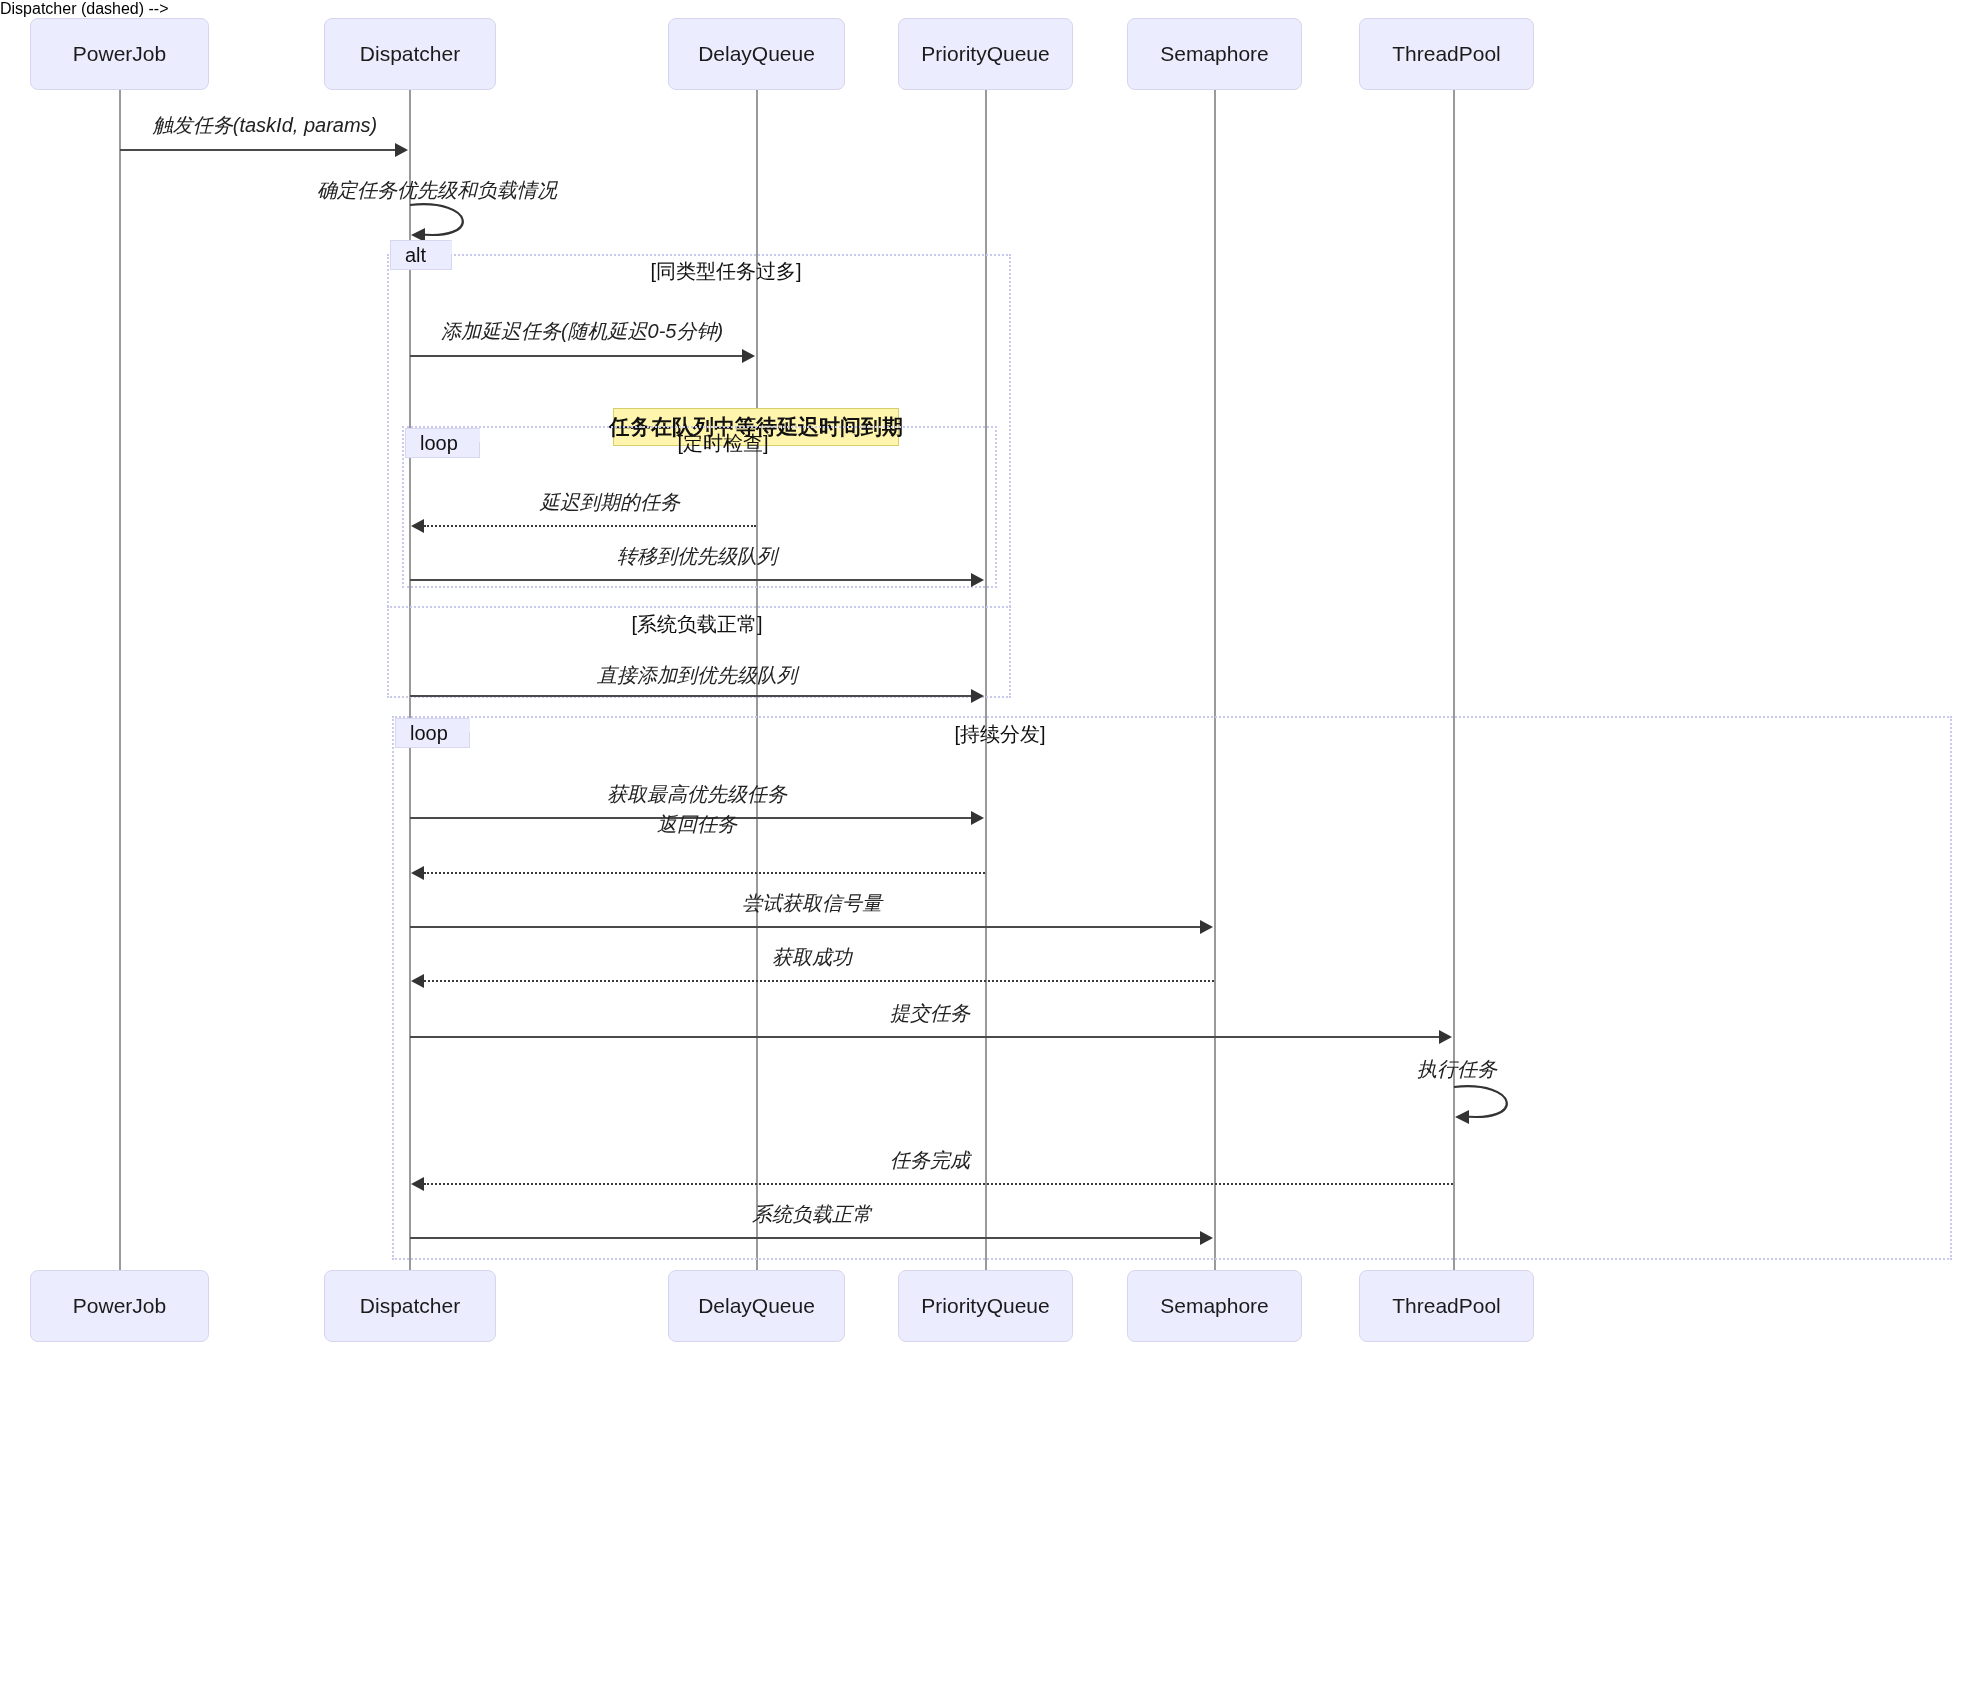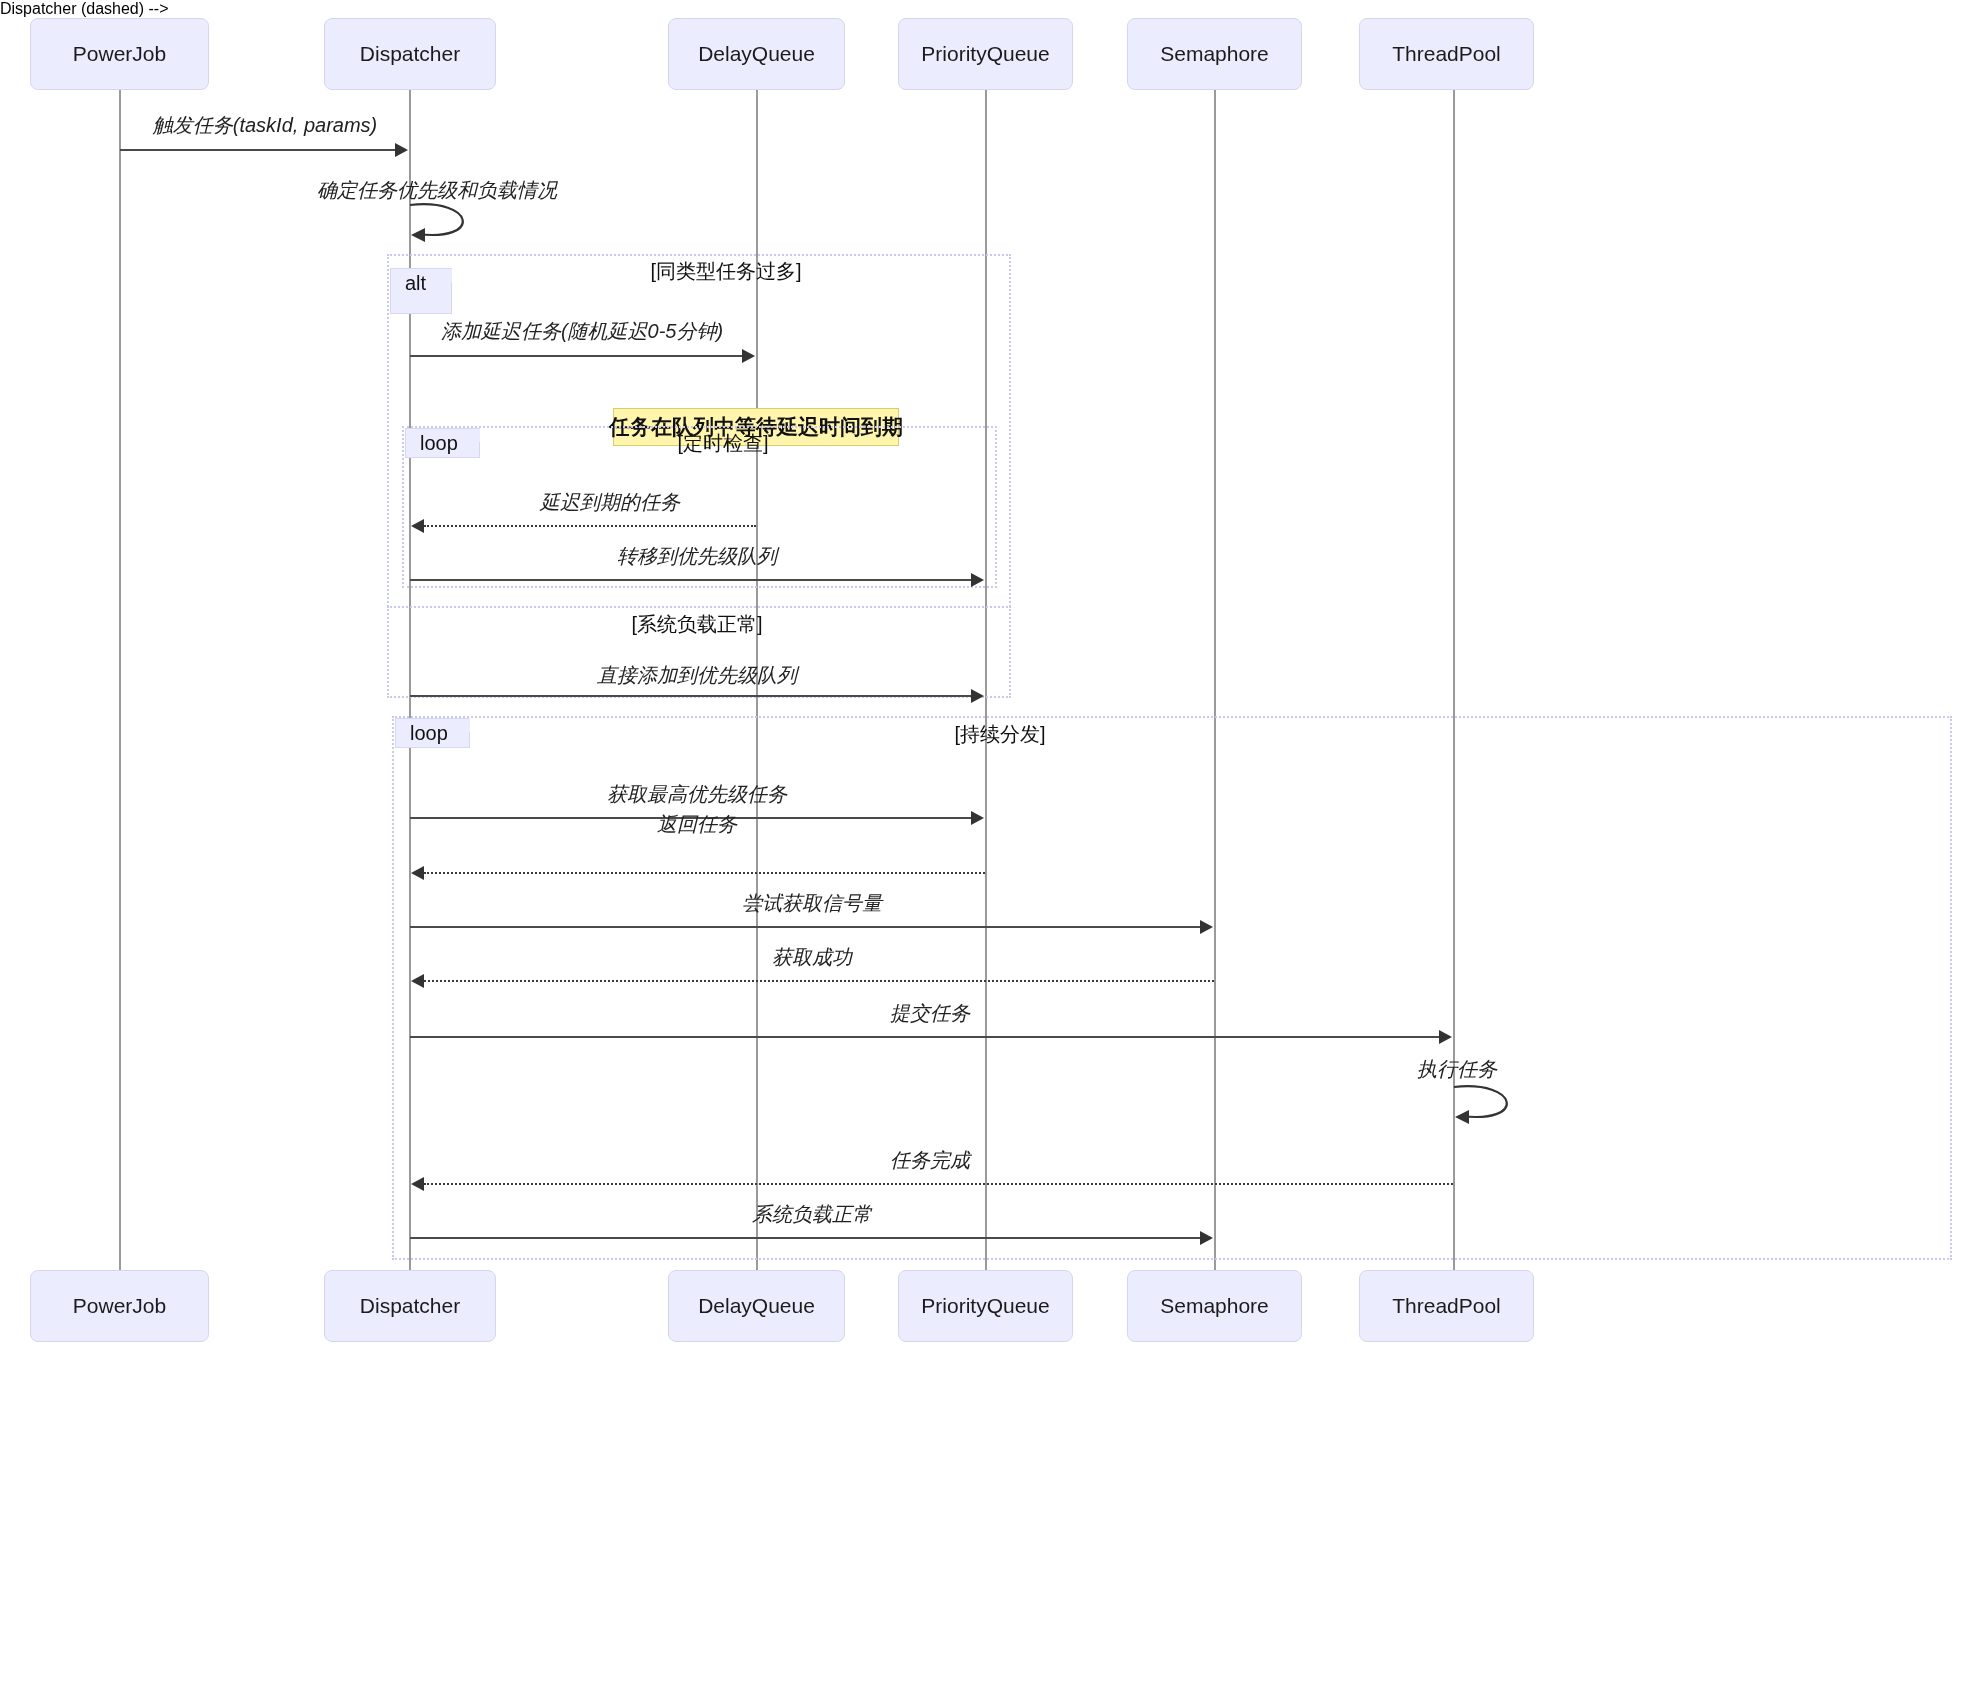--- a/index.html
+++ b/index.html
@@ -129,21 +129,21 @@
 
   
   <div class="msglabel" style="left:421px; top:177px;margin-left:16px;">确定任务优先级和负载情况</div>
   <svg class="selfloop" style="left:405px; top:200px;" width="80" height="45" viewBox="0 0 80 45">
     <path d="M5,5 C 70,-2 78,42 12,34" fill="none" stroke="#333" stroke-width="2.2"></path>
     <polygon points="20,28 20,42 6,35" fill="#333"></polygon>
   </svg>
 
   
   <div class="frag" style="left:387px; top:254px; width:624px; height:444px;"></div>
-  <div class="fragtag" style="left:390px; top:268px; width:62px; height:46px;">alt</div>
+  <div class="fragtag" style="left:390px; top:240px; width:62px; height:30px;">alt</div>
   <div class="fragcond" style="left:726px; top:258px;">[同类型任务过多]</div>
 
   
   <div class="msglabel" style="left:582px; top:318px;">添加延迟任务(随机延迟0-5分钟)</div>
   <div class="msg" style="left:410px; top:355px; width:332px;"></div>
   <div class="arrowhead right" style="left:742px; top:349px;"></div>
 
   
   <div class="note" style="left:613px; top:375px; width:286px; height:38px;">
     <span>任务在队列中等待延迟时间到期</span>

